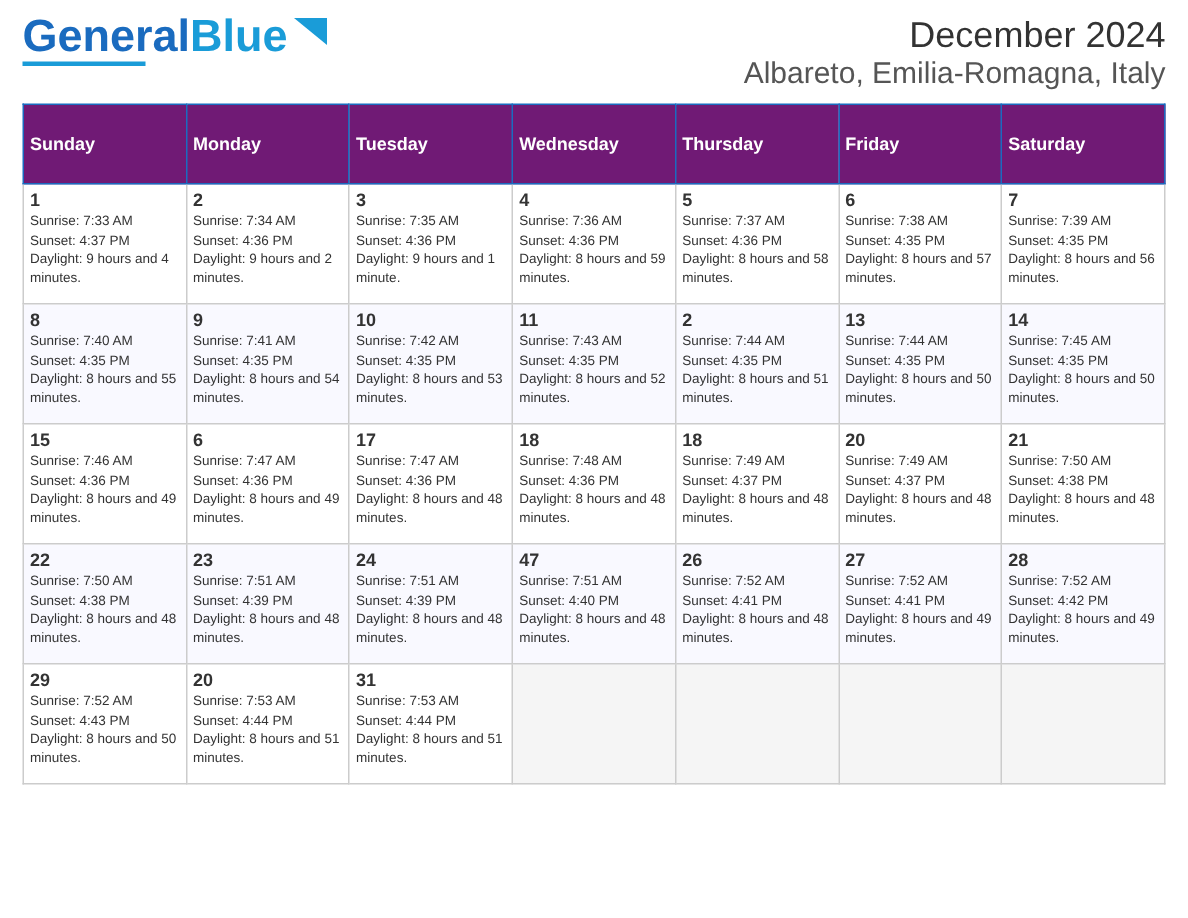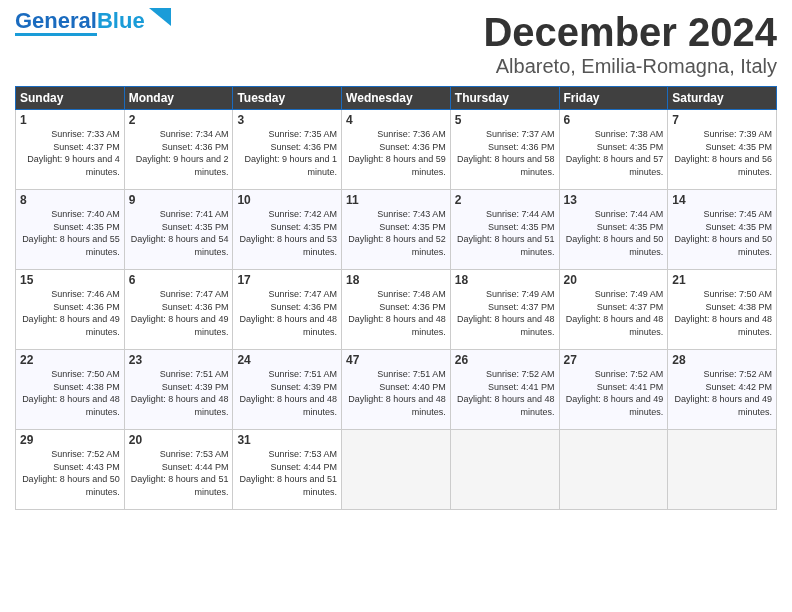--- a/index.html
+++ b/index.html
@@ -19,51 +19,51 @@
       align-items: flex-start;
       justify-content: space-between;
       margin-bottom: 8px;
     }
     .logo {
       display: flex;
       flex-direction: column;
       align-items: flex-start;
     }
     .logo-text {
-      font-size: 22px;
+      font-size: 30px;
       font-weight: bold;
       color: #333;
       line-height: 1;
     }
     .logo-text span {
       color: #1a6bbf;
     }
     .title-block {
       text-align: right;
     }
     .month-title {
-      font-size: 40px;
-      font-weight: bold;
+      font-size: 24px;
+      font-weight: normal;
       color: #333;
     }
     .location {
       font-size: 20px;
       color: #555;
     }
     table {
       width: 100%;
       border-collapse: collapse;
       table-layout: fixed;
     }
     th {
-      background: #404040;
+      background: #701a75;
       color: #fff;
       font-size: 12px;
       font-weight: bold;
-      padding: 4px 4px;
+      padding: 19px 4px;
       text-align: left;
       border: 1px solid #1a6bbf;
     }
     td {
       border: 1px solid #ccc;
       vertical-align: top;
       padding: 3px 4px;
       font-size: 9.5px;
       color: #333;
       background: #fff;
@@ -75,21 +75,20 @@
     .day-num {
       font-size: 12px;
       font-weight: bold;
       display: block;
       margin-bottom: 1px;
     }
     .day-info {
       font-size: 9px;
       line-height: 1.4;
       color: #333;
-      text-align: right;
     }
     tr:nth-child(even) td:not(.empty) {
       background: #f9f9ff;
     }
   </style>
 </head>
 <body>
 
 <div class="container">
   <div class="header">

